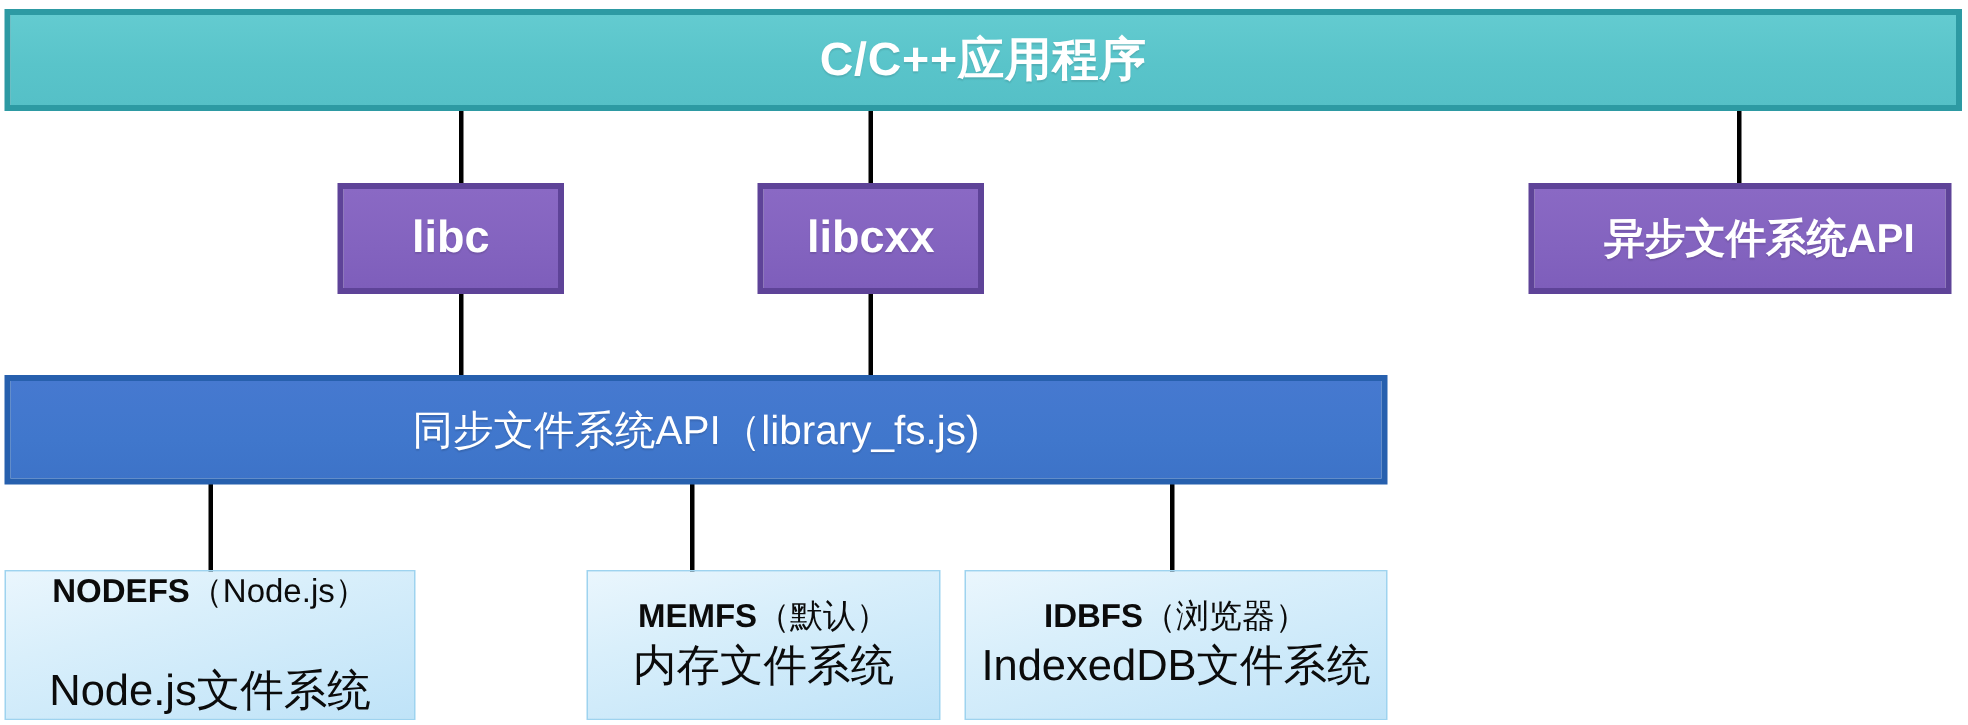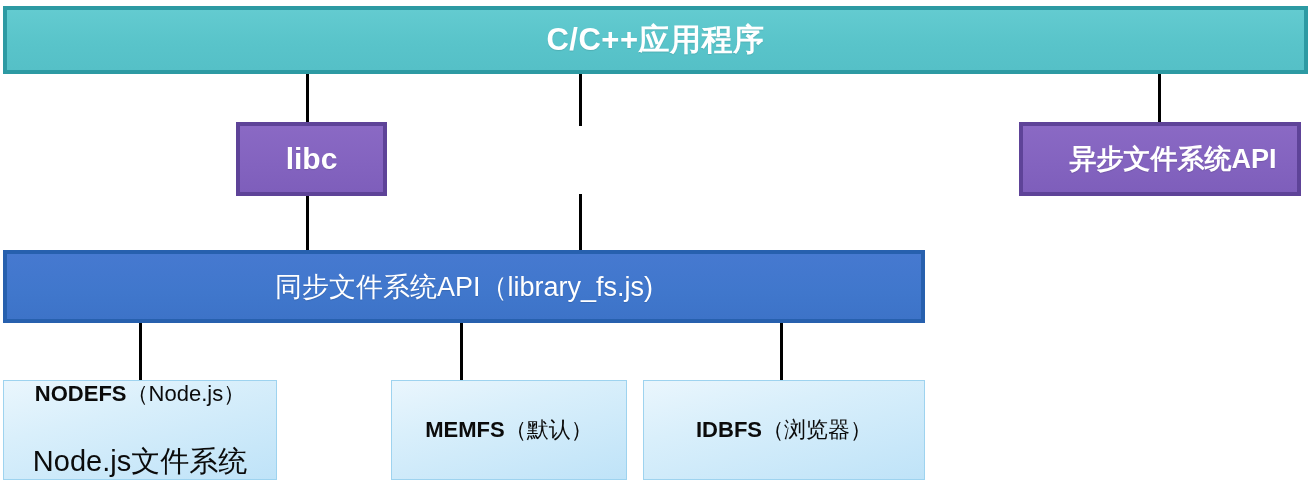--- a/index.html
+++ b/index.html
@@ -61,21 +61,21 @@
     background: linear-gradient(180deg, #8A69C4 0%, #8363BF 60%, #7E5EBB 100%);
     border: 4px solid #5E4398;
     height: 74px;
     top: 122px;
   }
   .box-purple .label {
     color: #ffffff;
     font-weight: bold;
     text-shadow: 0 1px 1px rgba(0,0,0,0.12);
   }
-  .box-libc      { left: 236px; width: 151px; }
+  .box-libc      { left: 225px; width: 151px; }
   .box-libcxx    { left: 505px; width: 151px; }
   .box-asyncapi  { left: 1019px; width: 282px; padding-left: 26px; }
 
   .box-libc .label,
   .box-libcxx .label { font-size: 30px; }
   .box-asyncapi .label { font-size: 27px; }
 
   
   .box-blue {
     left: 3px;
@@ -139,41 +139,46 @@
   <div class="connector" style="left:780px; top:320px; height:62px;"></div>
 
   <div class="box box-app">
     <span class="label">C/C++应用程序</span>
   </div>
 
   <div class="box box-purple box-libc">
     <span class="label">libc</span>
   </div>
 
+  <div class="box box-purple box-libcxx">
+    <span class="label">libcxx</span>
+  </div>
 
   <div class="box box-purple box-asyncapi">
     <span class="label">异步文件系统API</span>
   </div>
 
   <div class="box box-blue">
     <span class="label">同步文件系统API（library_fs.js)</span>
   </div>
 
   <div class="box box-fs box-nodefs">
     <div class="fs-line1">
       <span class="strong">NODEFS</span><span class="paren">（Node.js）</span>
     </div>
     <div class="fs-line2">Node.js文件系统</div>
   </div>
 
   <div class="box box-fs box-memfs">
     <div class="fs-line1">
       <span class="strong">MEMFS</span><span class="paren">（默认）</span>
     </div>
+    <div class="fs-line2">内存文件系统</div>
   </div>
 
   <div class="box box-fs box-idbfs">
     <div class="fs-line1">
       <span class="strong">IDBFS</span><span class="paren">（浏览器）</span>
     </div>
+    <div class="fs-line2">IndexedDB文件系统</div>
   </div>
 
 </div>
 
 </body></html>

